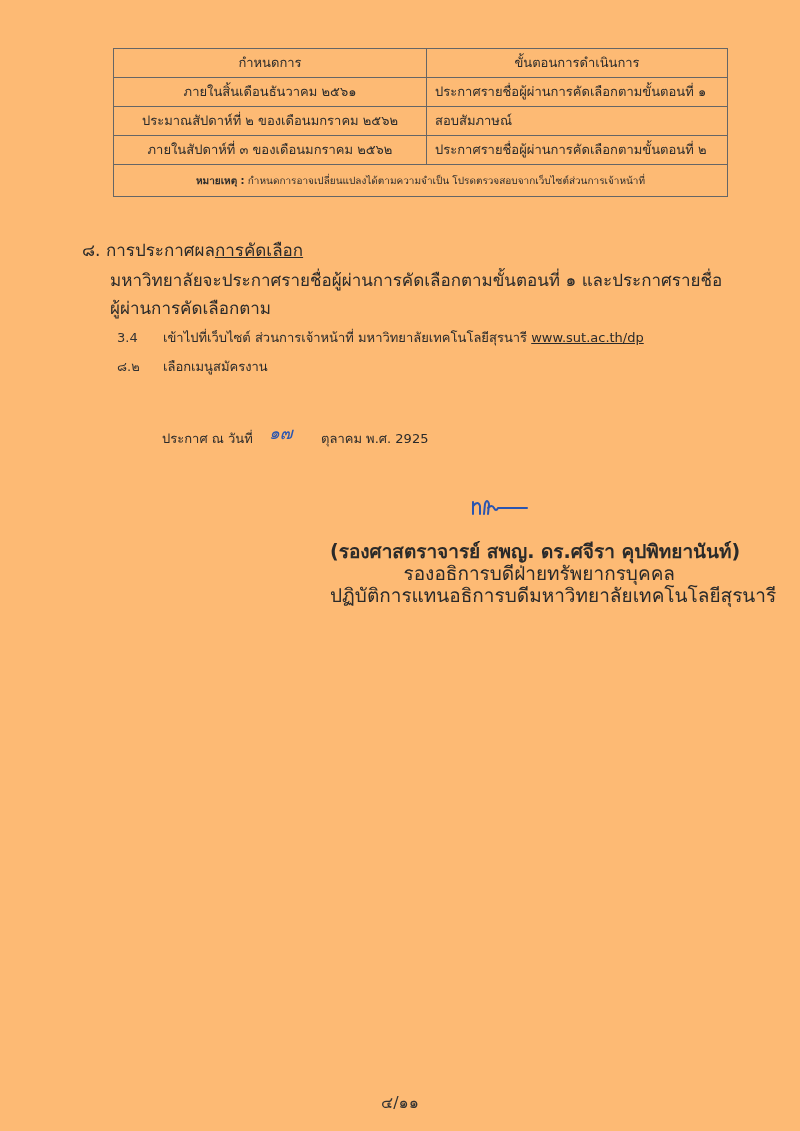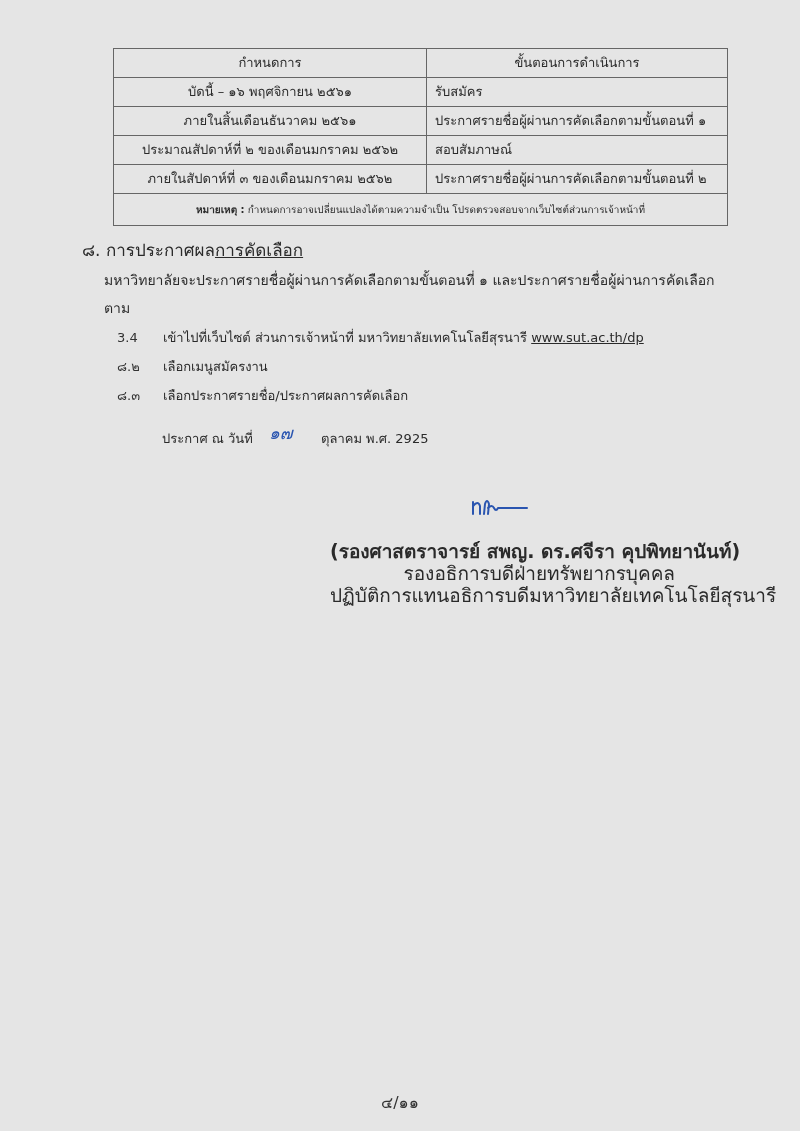--- a/index.html
+++ b/index.html
@@ -13,21 +13,21 @@
       position: relative;
       overflow: hidden;
       font-family: "DejaVu Sans", "Liberation Sans", sans-serif;
       color: #2a2a2a;
       font-size: 13px;
     }
     .page {
       position: absolute;
       left: 0; top: 0;
       width: 800px; height: 1131px;
-      background: #e5e5e5;
+      background: #fdba74;
     }
     
     .schedule {
       position: absolute;
       left: 113px;
       top: 48px;
       width: 615px;
       border-collapse: collapse;
       border: 1.5px solid #555;
     }
@@ -56,23 +56,23 @@
     .section-heading {
       position: absolute;
       left: 82px;
       top: 236px;
       font-size: 17px;
     }
     .section-heading .ul { text-decoration: underline; }
 
     .para {
       position: absolute;
-      left: 76px;
+      left: 82px;
       width: 650px;
-      font-size: 14px;
+      font-size: 17px;
       line-height: 28px;
     }
     .para .indent { padding-left: 28px; }
 
     .step {
       position: absolute;
       left: 117px;
       font-size: 13px;
       height: 22px;
       line-height: 22px;
@@ -138,24 +138,20 @@
 
 <div class="page">
 
   <table class="schedule">
     <tbody>
         <tr>
       <th class="col-date">กำหนดการ</th>
       <th class="col-step">ขั้นตอนการดำเนินการ</th>
     </tr>
     <tr>
-      <td class="col-date">บัดนี้ – ๑๖ พฤศจิกายน ๒๕๖๑</td>
-      <td class="col-step">รับสมัคร</td>
-    </tr>
-    <tr>
       <td class="col-date">ภายในสิ้นเดือนธันวาคม ๒๕๖๑</td>
       <td class="col-step">ประกาศรายชื่อผู้ผ่านการคัดเลือกตามขั้นตอนที่ ๑</td>
     </tr>
     <tr>
       <td class="col-date">ประมาณสัปดาห์ที่ ๒ ของเดือนมกราคม ๒๕๖๒</td>
       <td class="col-step">สอบสัมภาษณ์</td>
     </tr>
     <tr>
       <td class="col-date">ภายในสัปดาห์ที่ ๓ ของเดือนมกราคม ๒๕๖๒</td>
       <td class="col-step">ประกาศรายชื่อผู้ผ่านการคัดเลือกตามขั้นตอนที่ ๒</td>
@@ -173,23 +169,20 @@
   <div class="para" style="top:266px;">
     <div class="indent">มหาวิทยาลัยจะประกาศรายชื่อผู้ผ่านการคัดเลือกตามขั้นตอนที่ ๑ และประกาศรายชื่อผู้ผ่านการคัดเลือกตาม</div>
   </div>
 
   <div class="step" style="top:327px;">
     <span class="num">3.4</span><span>เข้าไปที่เว็บไซต์ ส่วนการเจ้าหน้าที่ มหาวิทยาลัยเทคโนโลยีสุรนารี </span><span class="link">www.sut.ac.th/dp</span>
   </div>
   <div class="step" style="top:356px;">
     <span class="num">๘.๒</span><span>เลือกเมนูสมัครงาน</span>
   </div>
-  <div class="step" style="top:385px;">
-    <span class="num">๘.๓</span><span>เลือกประกาศรายชื่อ/ประกาศผลการคัดเลือก</span>
-  </div>
 
   <div class="announce">
     <span>ประกาศ ณ วันที่</span>
     <span class="handwritten">๑๗</span><span class="gap"></span>
     <span>ตุลาคม  พ.ศ. 2925</span>
   </div>
 
   <svg class="signature" viewBox="0 0 60 26">
     <path d="M3 10 L3 22 M3 14 Q8 8 10 14 L10 22 M14 22 L15 12 Q17 6 19 12 L18 22 M18 16 Q22 12 24 16 Q26 20 28 16 L57 16" fill="none" stroke="#2a55b0" stroke-width="2" stroke-linecap="round" stroke-linejoin="round"></path>
   </svg>

